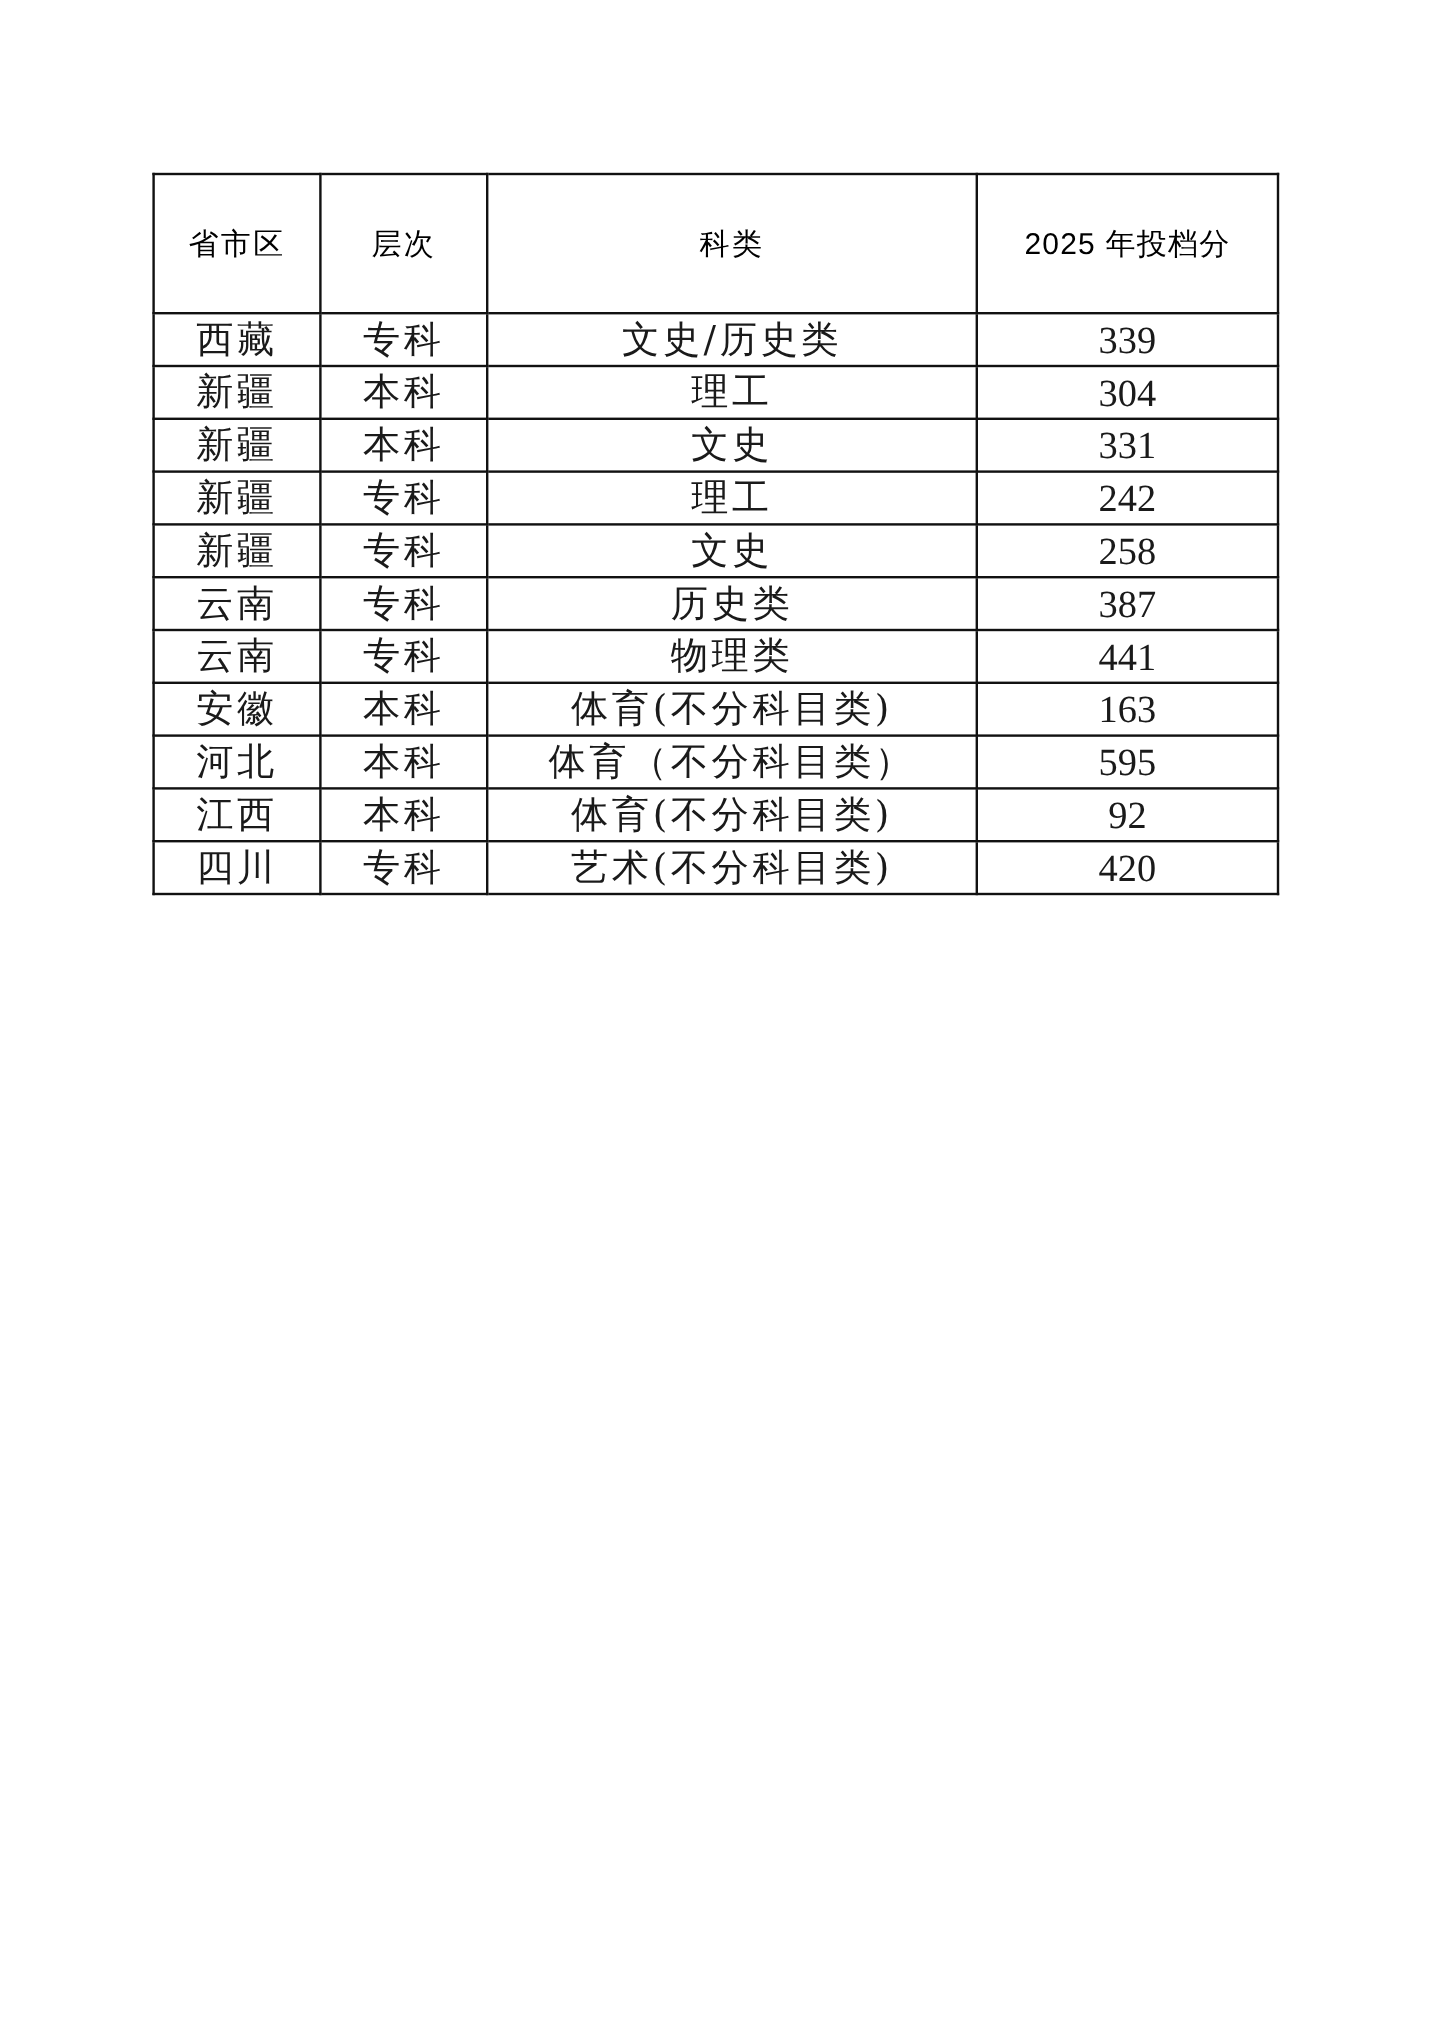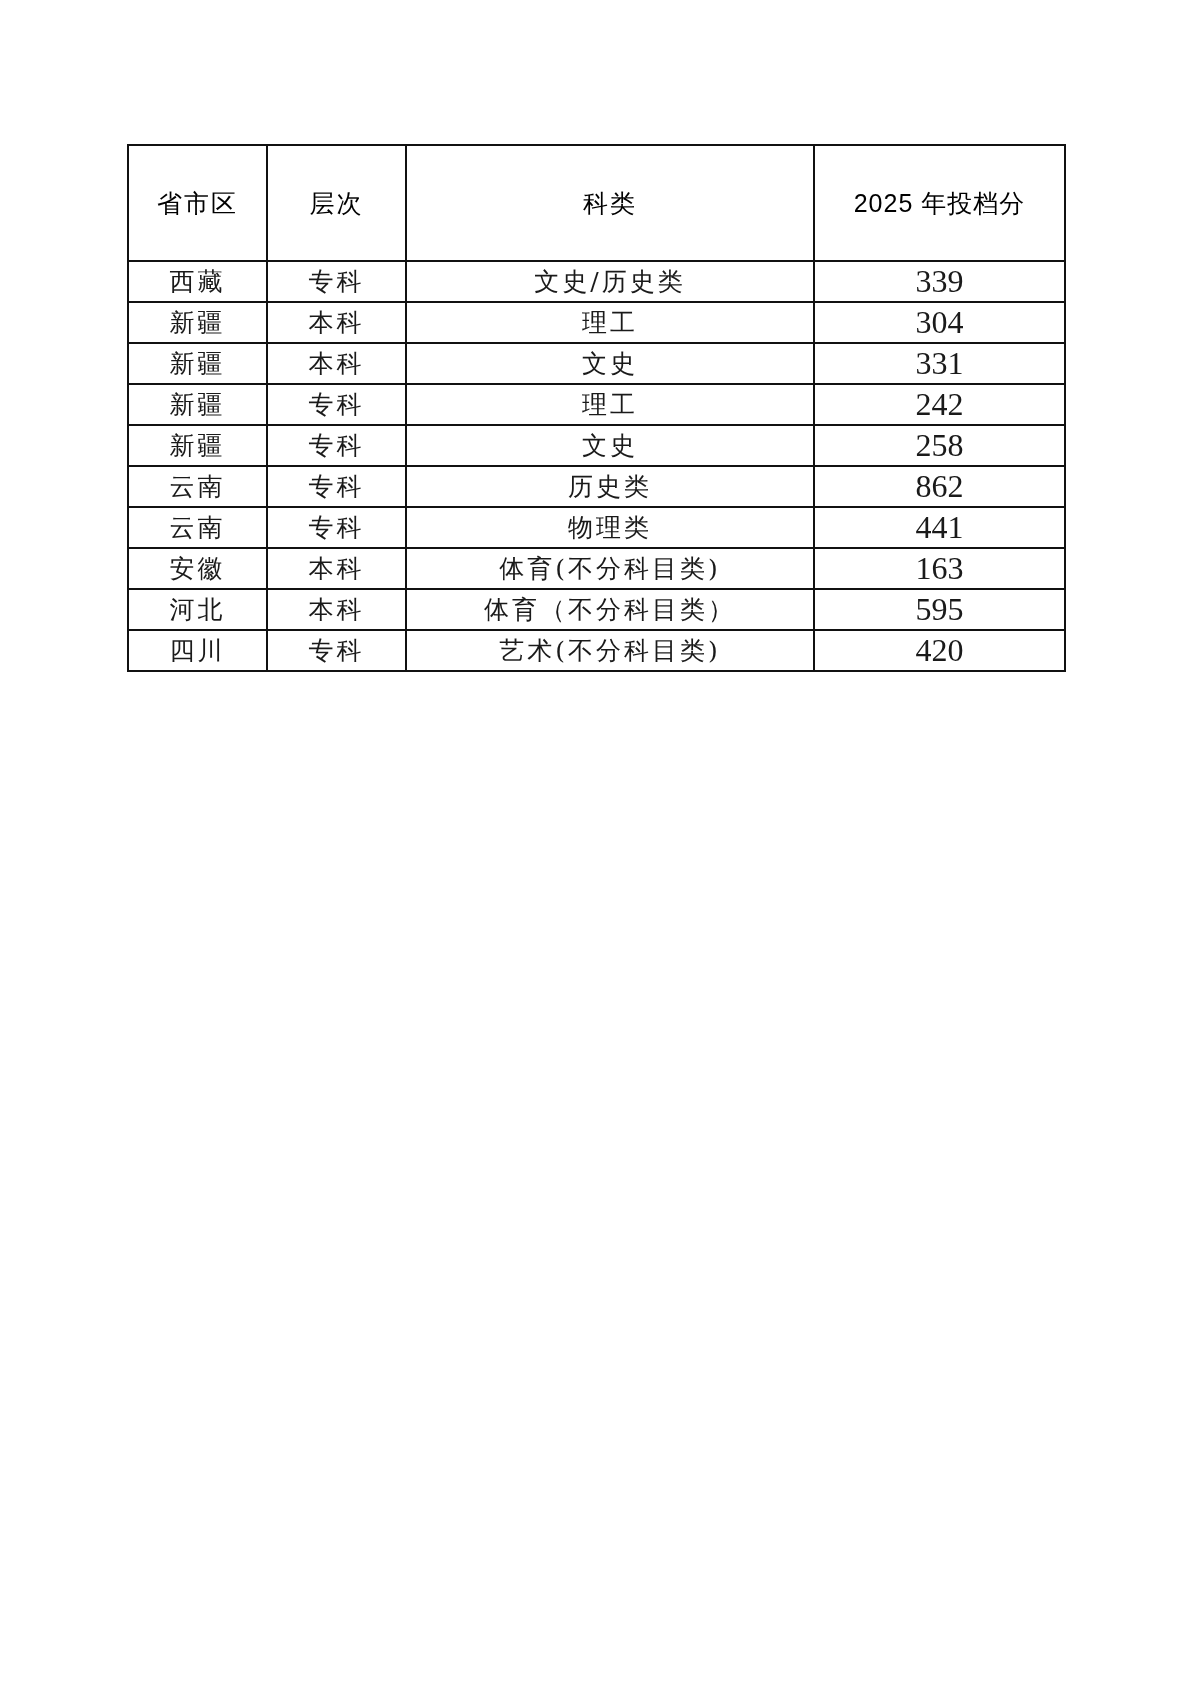--- a/index.html
+++ b/index.html
@@ -46,21 +46,21 @@
       font-family: "DejaVu Sans", "Liberation Sans", sans-serif;
       color: #000000;
       letter-spacing: 2px;
     }
     table.score-table th.year-col {
       font-family: Liberation Sans, sans-serif;
       letter-spacing: 1px;
     }
     table.score-table td {
       height: 39px;
-      font-size: 25px;
+      font-size: 31px;
       color: #1a1a1a;
       letter-spacing: 3px;
     }
     table.score-table td.num {
       font-family: "Liberation Serif", "DejaVu Serif", serif;
       font-size: 32px;
       letter-spacing: 0;
     }
     col.c1 { width: 139px; }
     col.c2 { width: 139px; }
@@ -114,41 +114,47 @@
       <tr>
         <td>新疆</td>
         <td>专科</td>
         <td>文史</td>
         <td class="num">258</td>
       </tr>
       <tr>
         <td>云南</td>
         <td>专科</td>
         <td>历史类</td>
-        <td class="num">862</td>
+        <td class="num">387</td>
       </tr>
       <tr>
         <td>云南</td>
         <td>专科</td>
         <td>物理类</td>
         <td class="num">441</td>
       </tr>
       <tr>
         <td>安徽</td>
         <td>本科</td>
         <td>体育(不分科目类)</td>
         <td class="num">163</td>
       </tr>
       <tr>
         <td>河北</td>
         <td>本科</td>
         <td>体育（不分科目类）</td>
         <td class="num">595</td>
       </tr>
       <tr>
+        <td>江西</td>
+        <td>本科</td>
+        <td>体育(不分科目类)</td>
+        <td class="num">92</td>
+      </tr>
+      <tr>
         <td>四川</td>
         <td>专科</td>
         <td>艺术(不分科目类)</td>
         <td class="num">420</td>
       </tr>
     </tbody>
   </table>
 </div>
 
 </body></html>

